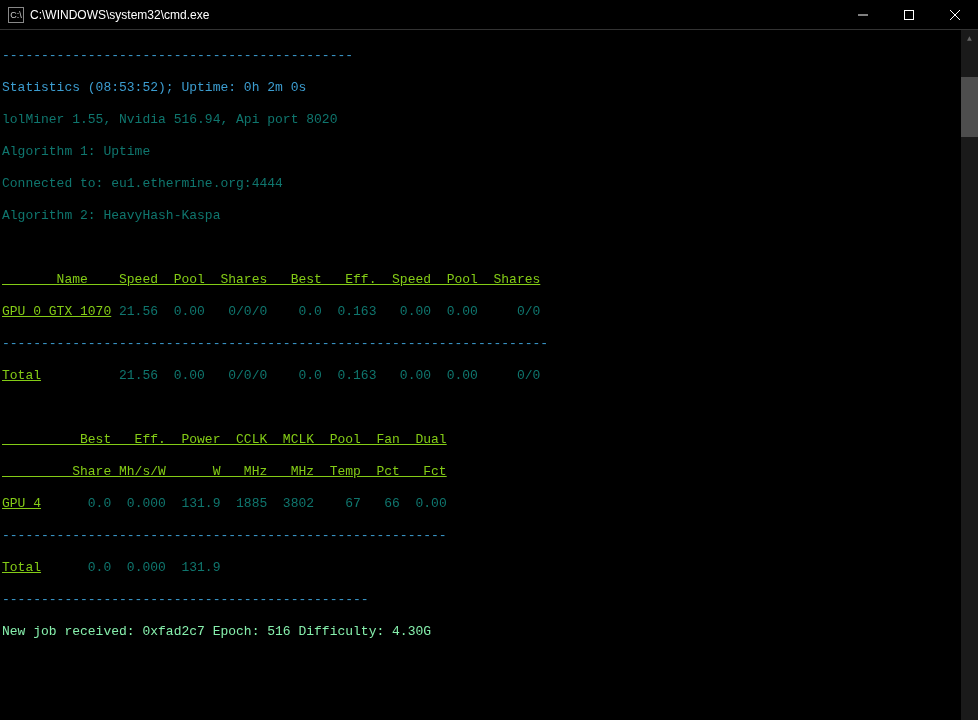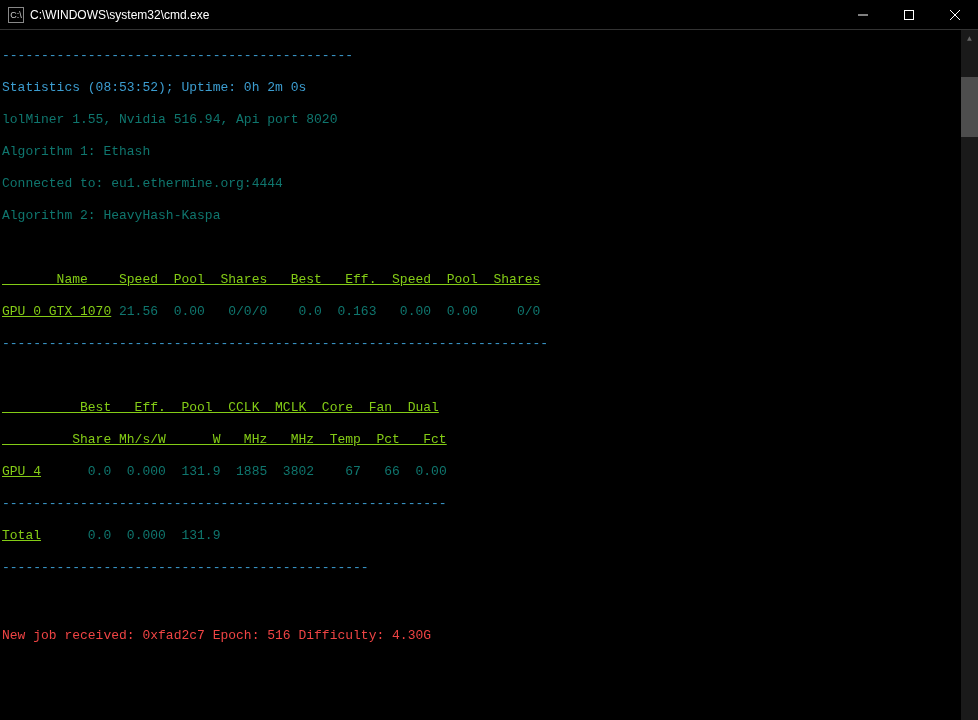--- a/index.html
+++ b/index.html
@@ -90,21 +90,21 @@
       width: 17px;
       height: 60px;
       background: #4d4d4d;
       cursor: pointer;
     }
     .line {
       display: block;
     }
     .cyan { color: #3c9dd0; }
     .blue { color: #84cc16; text-decoration: underline; }
-    .olive { color: #ef4444; margin-top: 36px; }
+    .olive { color: #86efac; }
     .white { color: #0f766e; }
   </style>
 </head>
 <body>
 
 <div class="titlebar">
   <span class="titlebar-icon">C:\</span>
   <span class="titlebar-title">C:\WINDOWS\system32\cmd.exe</span>
   <div class="titlebar-controls">
     <div class="titlebar-btn">
@@ -123,29 +123,30 @@
           <line x1="10" y1="0" x2="0" y2="10" stroke="#fff" stroke-width="1"></line>
         </svg>
     </div>
   </div>
 </div>
 
 <div class="terminal">
 <span class="line cyan">---------------------------------------------</span>
 <span class="line cyan">Statistics (08:53:52); Uptime: 0h 2m 0s</span>
 <span class="line white">lolMiner 1.55, Nvidia 516.94, Api port 8020</span>
-<span class="line white">Algorithm 1: Ethash</span>
+<span class="line white">Algorithm 1: Uptime</span>
 <span class="line white">Connected to: eu1.ethermine.org:4444</span>
 <span class="line white">Algorithm 2: HeavyHash-Kaspa</span>
 <span class="line"> </span>
 <span class="line blue">       Name    Speed  Pool  Shares   Best   Eff.  Speed  Pool  Shares</span>
 <span class="line"><span class="blue">GPU 0 GTX 1070</span><span class="white"> 21.56  0.00   0/0/0    0.0  0.163   0.00  0.00     0/0</span></span>
 <span class="line cyan">----------------------------------------------------------------------</span>
+<span class="line"><span class="blue">Total</span><span class="white">          21.56  0.00   0/0/0    0.0  0.163   0.00  0.00     0/0</span></span>
 <span class="line"> </span>
-<span class="line blue">          Best   Eff.  Pool  CCLK  MCLK  Core  Fan  Dual</span>
+<span class="line blue">          Best   Eff.  Power  CCLK  MCLK  Pool  Fan  Dual</span>
 <span class="line blue">         Share Mh/s/W      W   MHz   MHz  Temp  Pct   Fct</span>
 <span class="line"><span class="blue">GPU 4</span><span class="white">      0.0  0.000  131.9  1885  3802    67   66  0.00</span></span>
 <span class="line cyan">---------------------------------------------------------</span>
 <span class="line"><span class="blue">Total</span><span class="white">      0.0  0.000  131.9</span></span>
 <span class="line cyan">-----------------------------------------------</span>
 <span class="line olive">New job received: 0xfad2c7 Epoch: 516 Difficulty: 4.30G</span>
 
 
 
 

